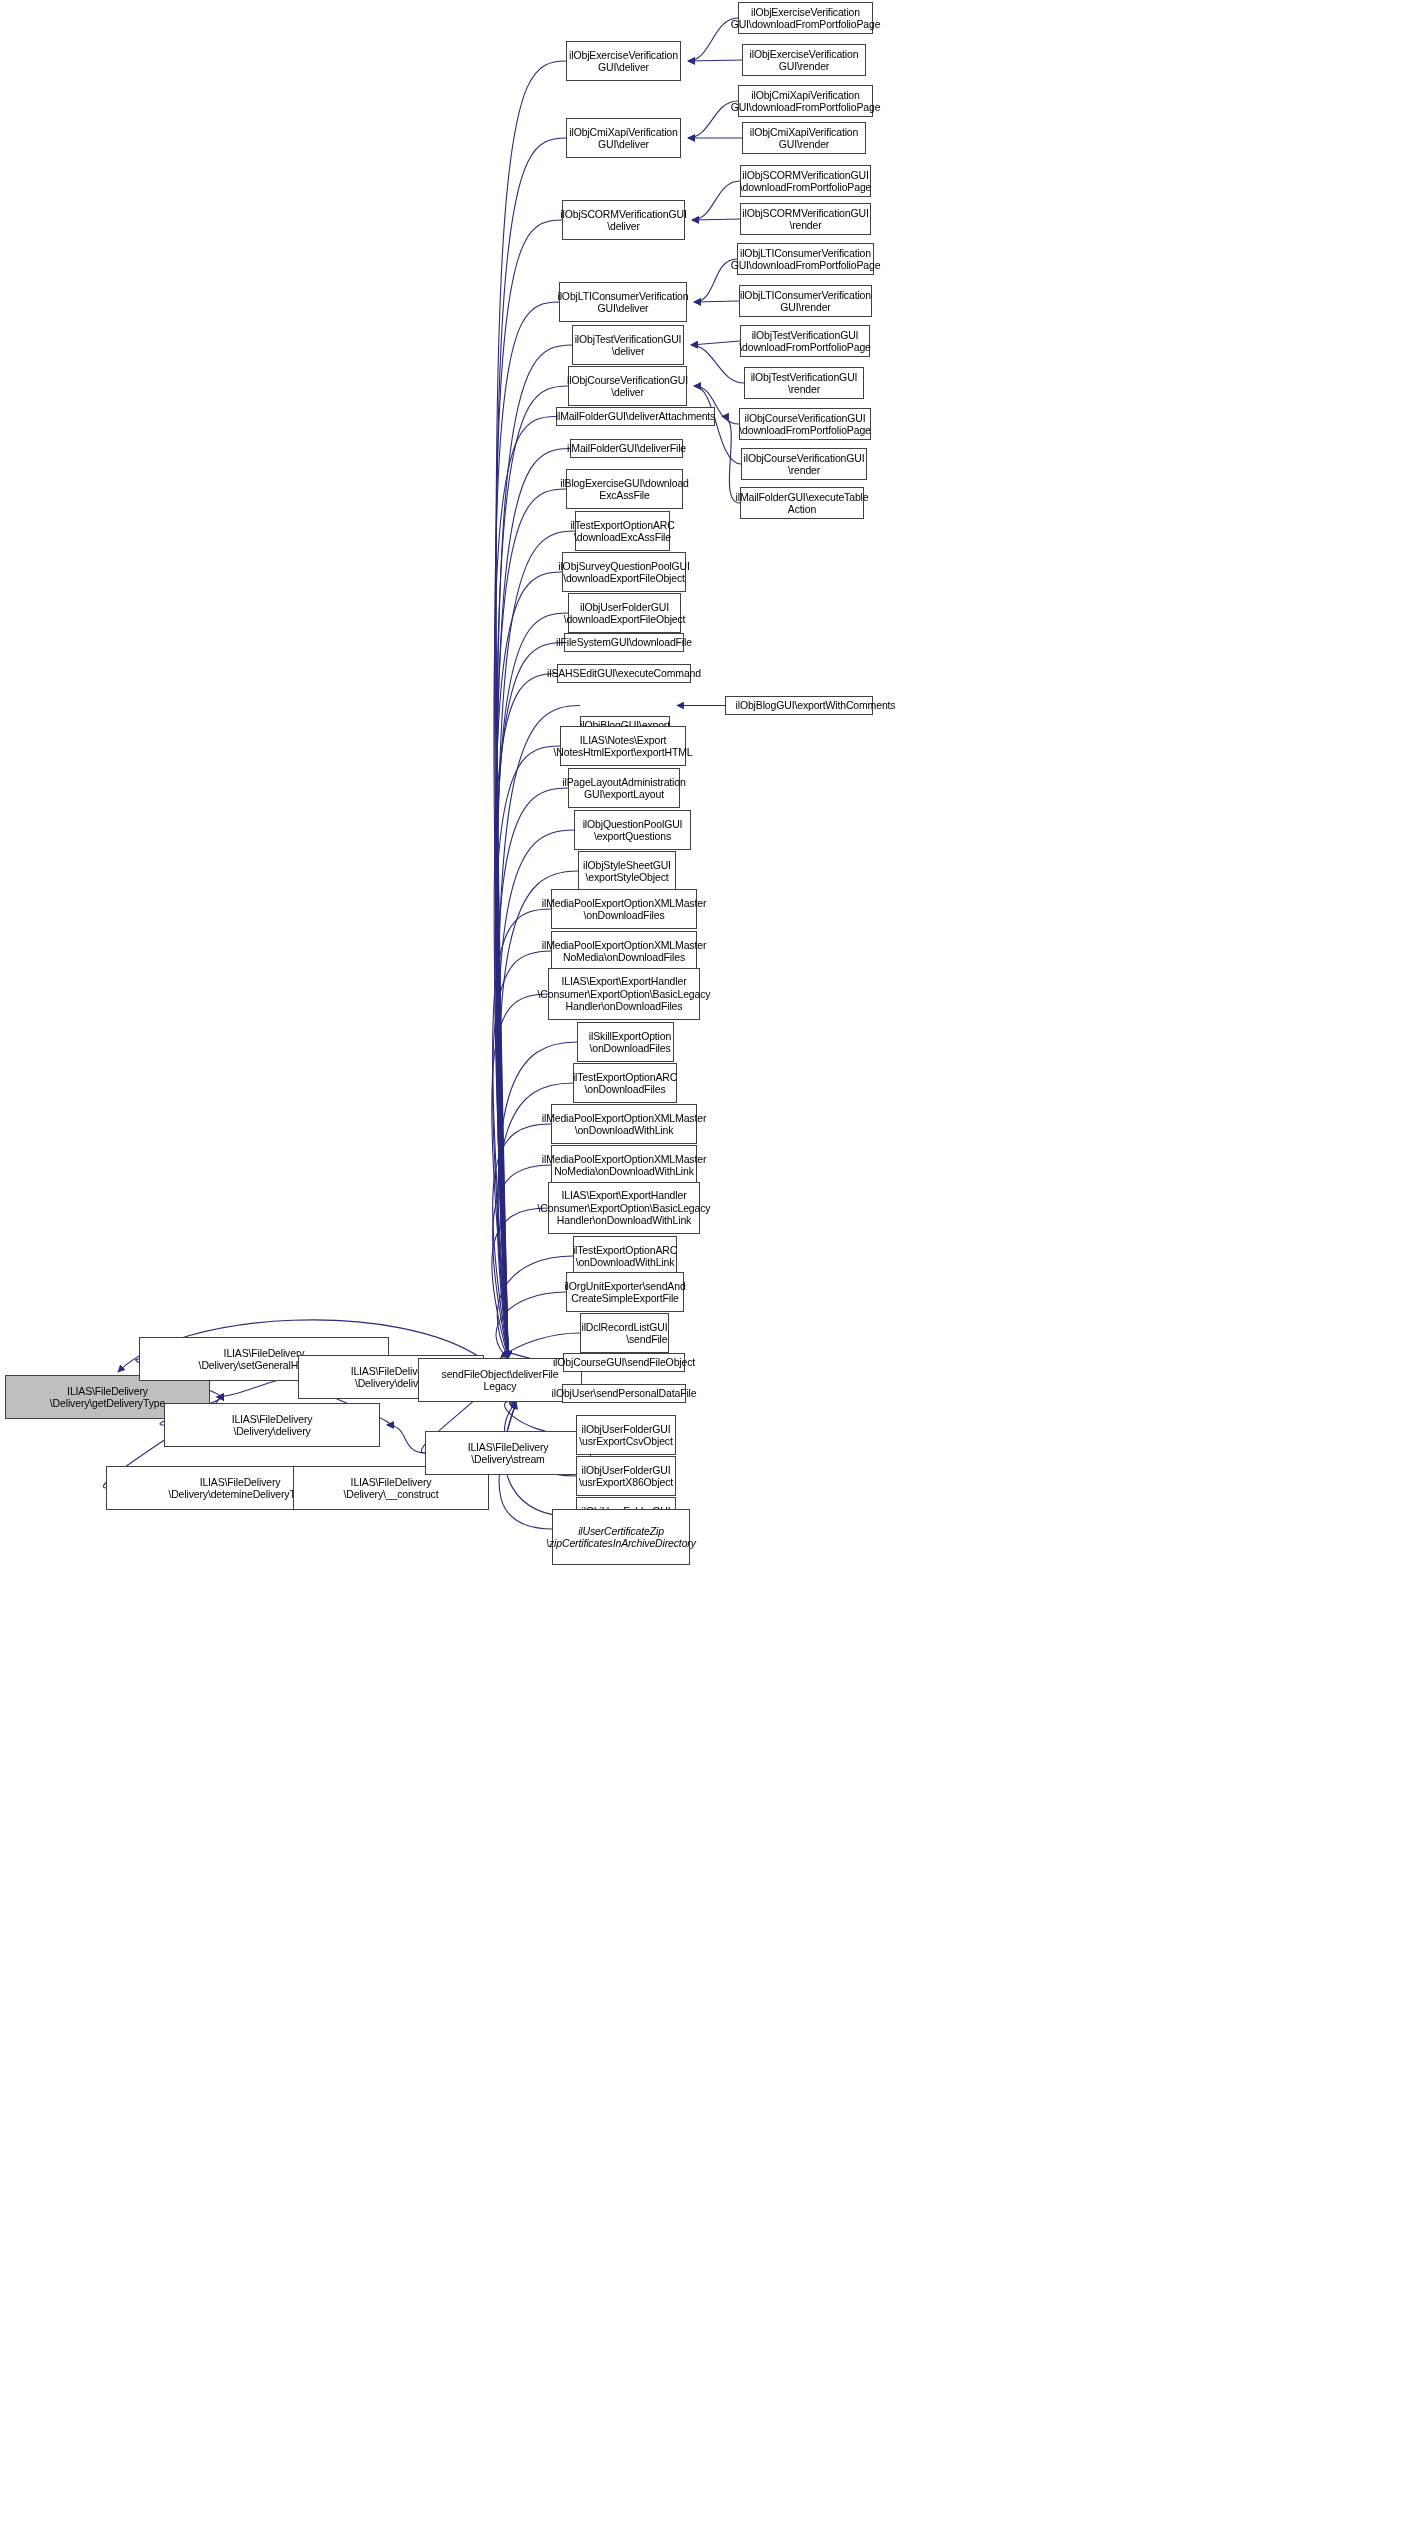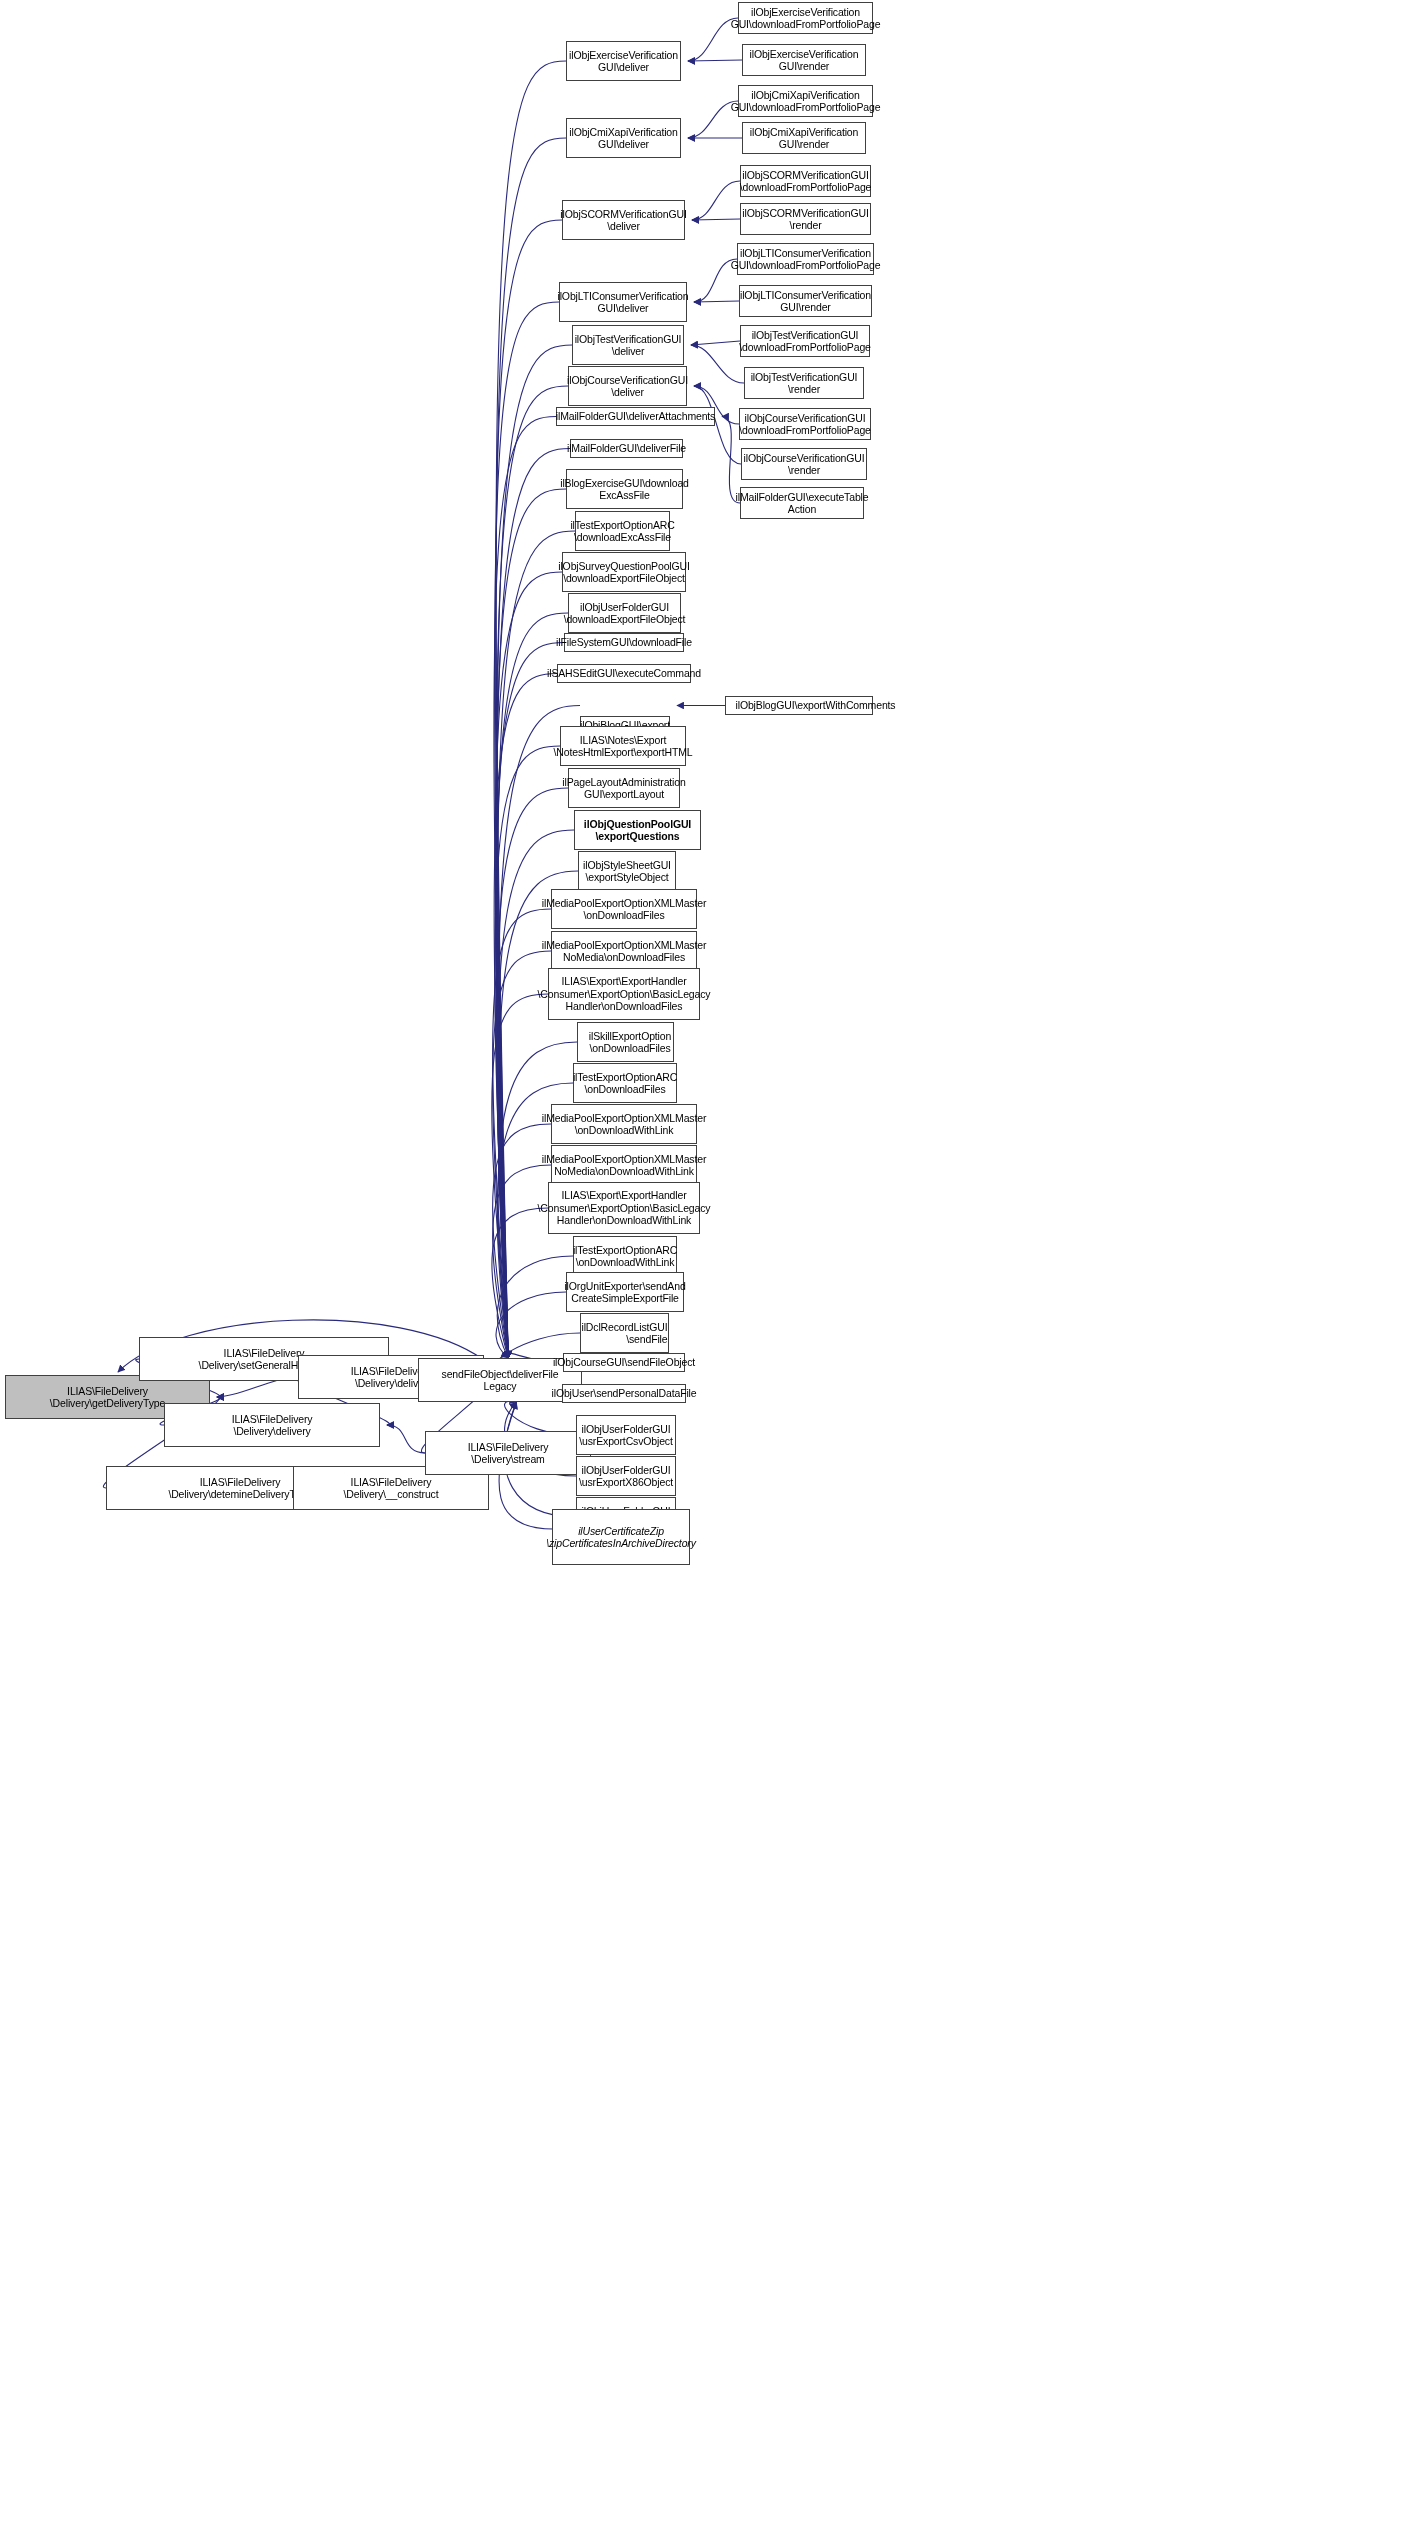--- a/index.html
+++ b/index.html
@@ -151,21 +151,21 @@
 \downloadExportFileObject</div>
       <div class="node" style="left: 568px; top: 593px; width: 113px; height: 40px;">ilObjUserFolderGUI
 \downloadExportFileObject</div>
       <div class="node" style="left: 564px; top: 633px; width: 120px; height: 19px;">ilFileSystemGUI\downloadFile</div>
       <div class="node" style="left: 557px; top: 664px; width: 134px; height: 19px;">ilSAHSEditGUI\executeCommand</div>
       <div class="node" style="left: 580px; top: 716px; width: 90px; height: 19px;">ilObjBlogGUI\export</div>
       <div class="node" style="left: 560px; top: 726px; width: 126px; height: 40px;">ILIAS\Notes\Export
 \NotesHtmlExport\exportHTML</div>
       <div class="node" style="left: 568px; top: 768px; width: 112px; height: 40px;">ilPageLayoutAdministration
 GUI\exportLayout</div>
-      <div class="node" style="left: 574px; top: 810px; width: 127px; height: 40px; font-weight: bold;">ilObjQuestionPoolGUI
+      <div class="node" style="left: 574px; top: 810px; width: 117px; height: 40px;">ilObjQuestionPoolGUI
 \exportQuestions</div>
       <div class="node" style="left: 578px; top: 851px; width: 98px; height: 40px;">ilObjStyleSheetGUI
 \exportStyleObject</div>
       <div class="node" style="left: 551px; top: 889px; width: 146px; height: 40px;">ilMediaPoolExportOptionXMLMaster
 \onDownloadFiles</div>
       <div class="node" style="left: 551px; top: 931px; width: 146px; height: 40px;">ilMediaPoolExportOptionXMLMaster
 NoMedia\onDownloadFiles</div>
       <div class="node" style="left: 548px; top: 968px; width: 152px; height: 52px;">ILIAS\Export\ExportHandler
 \Consumer\ExportOption\BasicLegacy
 Handler\onDownloadFiles</div>

